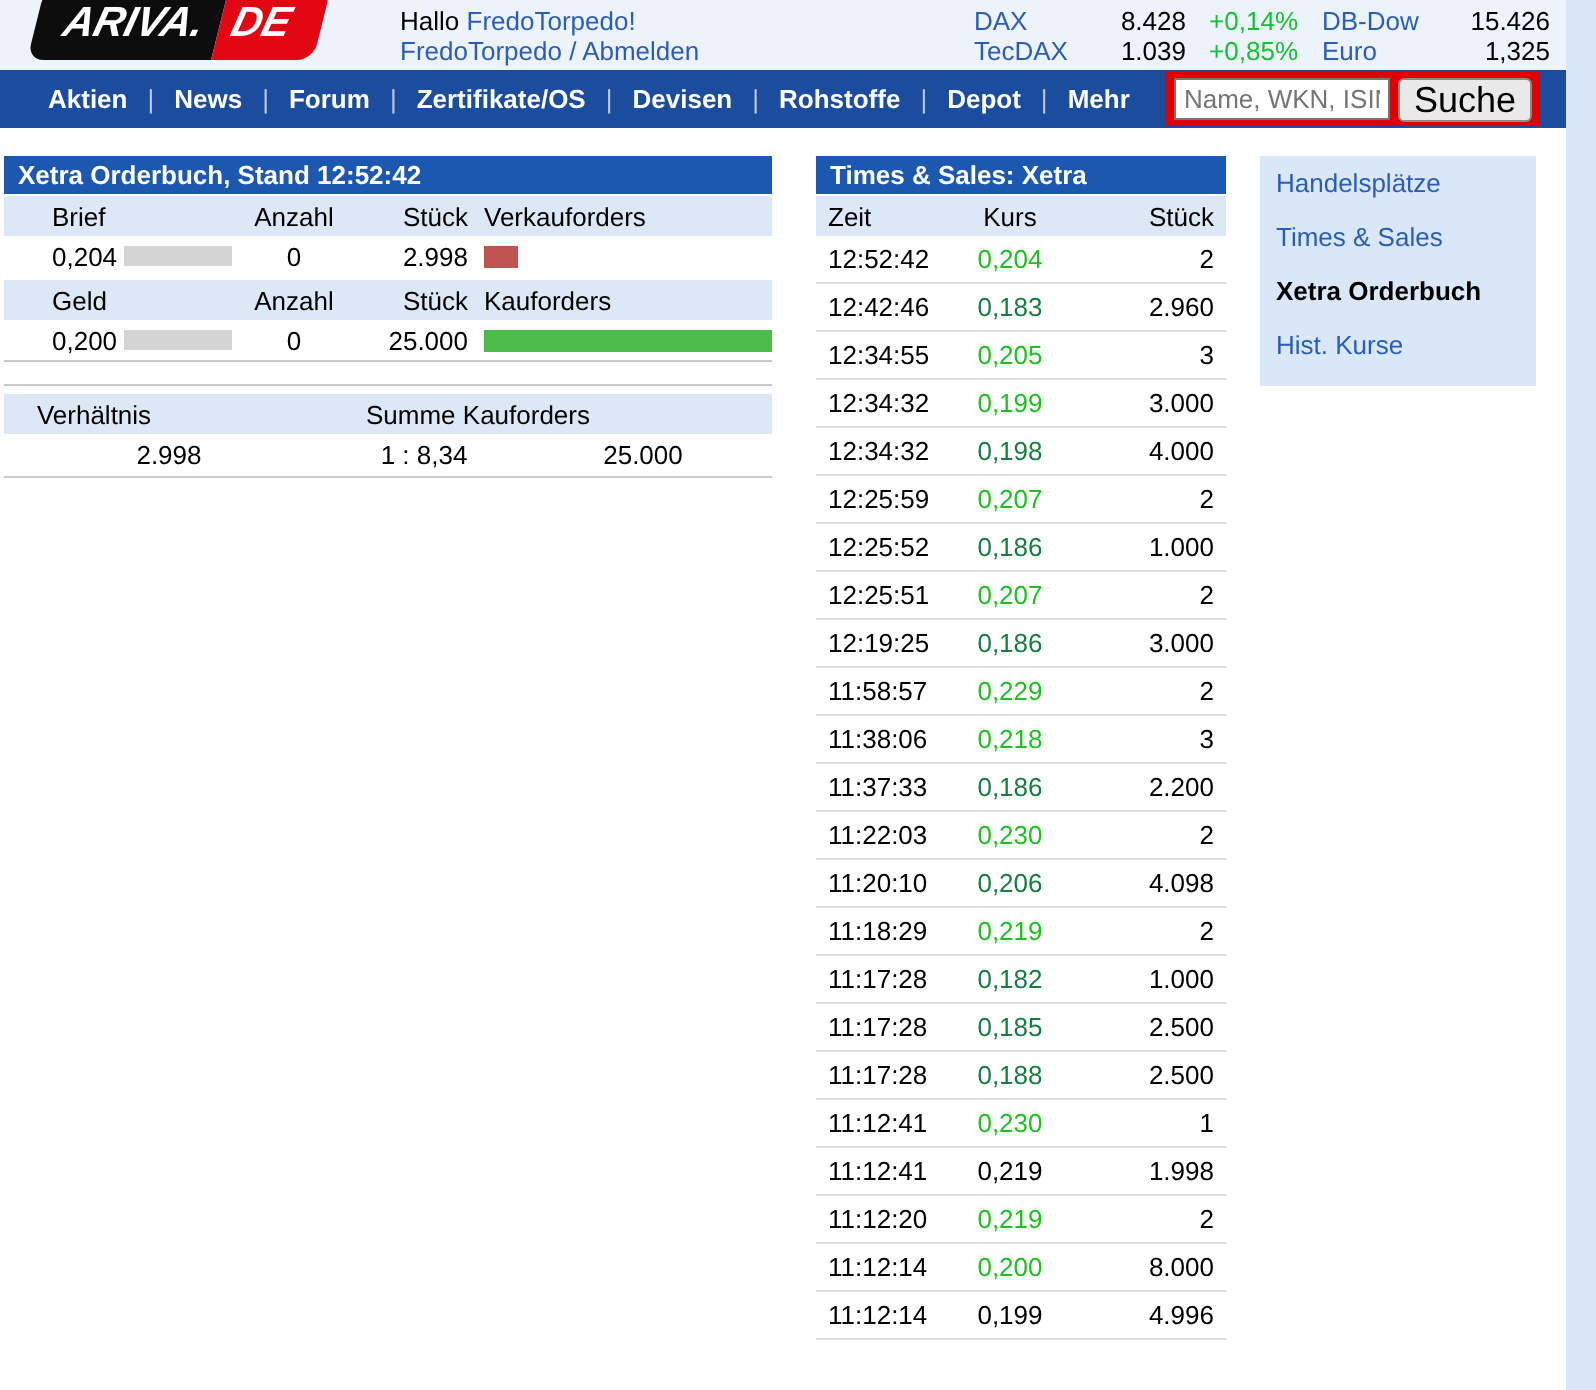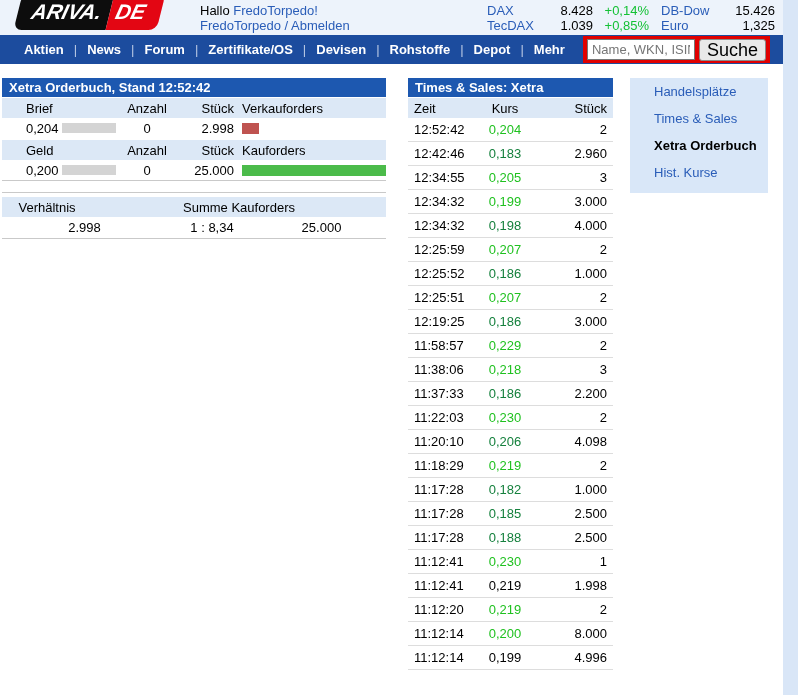--- a/index.html
+++ b/index.html
@@ -61,21 +61,21 @@
   .ts-row { display:flex; align-items:center; height:24px; border-bottom:1px solid #ddd; }
   .ts-zeit { width:72px; padding-left:6px; text-align:left; }
   .ts-kurs { width:50px; text-align:center; }
   .ts-stueck { flex:1; text-align:right; padding-right:6px; }
   .kurs-up { color:#1fc11f; }
   .kurs-down { color:#15803d; }
   .kurs-none { color:#000; }
 
   
   #ansicht { position:absolute; left:630px; top:78px; width:138px; background:#d9e7f8; padding-bottom:7px; }
-  .ansicht-item { padding:6px 0 6px 24px; color:#2a5db8; cursor:pointer; }
+  .ansicht-item { padding:6px 0 6px 8px; color:#2a5db8; cursor:pointer; }
   .ansicht-item.active { color:#000; font-weight:bold; cursor:default; }
 
   
   #right-strip { position:absolute; left:783px; top:0; width:15px; height:695px; background:#d9e6f7; }
 </style>
 </head>
 <body>
 
 <div id="stage">
 

